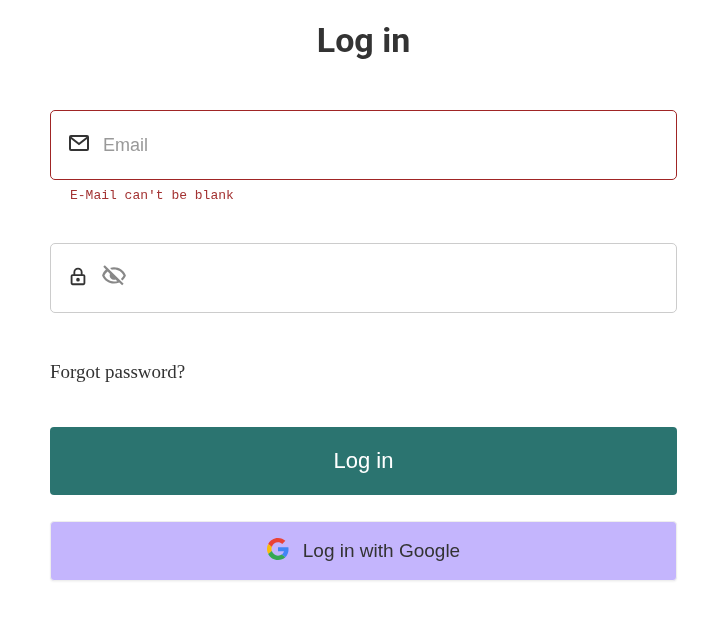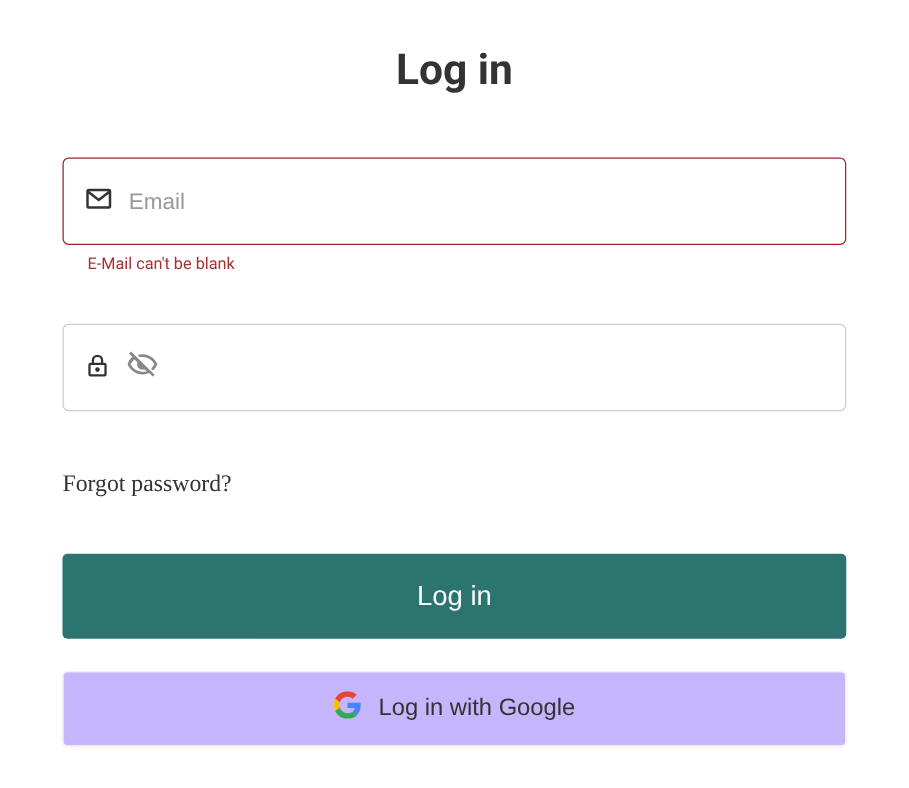--- a/index.html
+++ b/index.html
@@ -5,21 +5,21 @@
   * { box-sizing: border-box; }
   body {
     margin: 0;
     font-family: -apple-system, BlinkMacSystemFont, "Segoe UI", Roboto, Arial, sans-serif;
     background: #fff;
     width: 727px;
     height: 630px;
   }
   .container {
     width: 627px;
-    margin: 16px auto;
+    margin: 0 auto;
     padding-top: 20px;
   }
   .title {
     text-align: center;
     font-size: 34px;
     font-weight: 700;
     color: #333;
     margin: 0 0 50px 0;
   }
   .field {
@@ -53,20 +53,21 @@
   }
   .field .icon-right {
     flex: 0 0 auto;
     color: #888;
     cursor: pointer;
   }
   .error-text {
     color: #a33232;
     font-size: 13px;
     margin: 8px 0 0 20px;
+    font-family: Liberation Mono, monospace;
   }
   .gap { height: 40px; }
   .row {
     display: flex;
     align-items: center;
     justify-content: space-between;
     margin-top: 48px;
     margin-bottom: 44px;
   }
   .remember {

